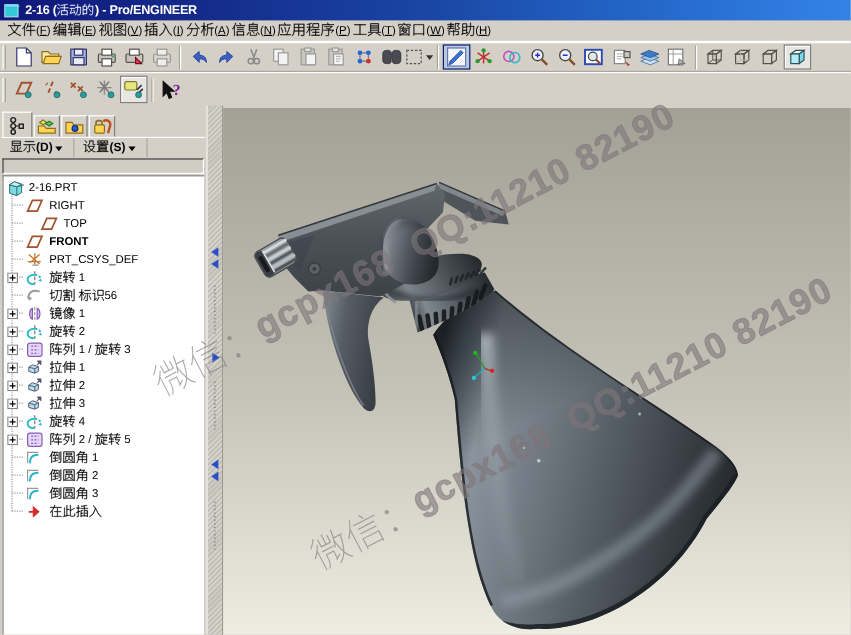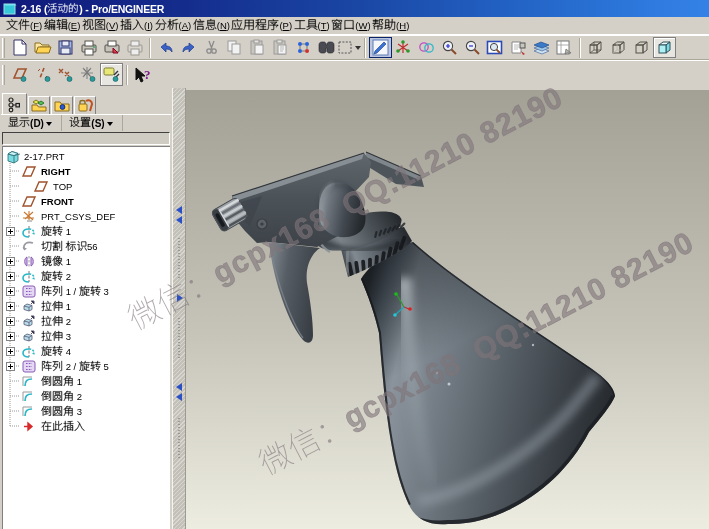--- a/index.html
+++ b/index.html
@@ -437,28 +437,28 @@
           <path d="M7 264h10" stroke="#9a9a9a" stroke-width="1" stroke-dasharray="1 1"></path>
           <path d="M7 279h10" stroke="#9a9a9a" stroke-width="1" stroke-dasharray="1 1"></path>
         </svg>
         <div class="trow" style="left:3px;top:2px">
           <svg width="14" height="14" viewBox="0 0 14 14">
             <path d="M2 4l4-2.5 6 2v7L8 13 2 11z" fill="#7adbe0" stroke="#2a6a70" stroke-width=".8"></path>
             <path d="M2 4l6 1.6 6-1.6M8 5.6V13" fill="none" stroke="#2a6a70" stroke-width=".8"></path>
             <path d="M2 4l4-2.5 6 2-4 2.1z" fill="#c8f2f4" stroke="#2a6a70" stroke-width=".8"></path>
           </svg>
           <span style="width:4px"></span>
-          <span class="txt" style="font-weight:normal">2-17.PRT</span>
+          <span class="txt" style="font-weight:normal">2-16.PRT</span>
         </div>
         <div class="trow" style="left:18px;top:17px">
           <svg width="16" height="13" viewBox="0 0 16 13">
             <path d="M2 11L6 2h8l-4 9z" fill="none" stroke="#a0522d" stroke-width="1.4"></path>
           </svg>
           <span style="width:4px"></span>
-          <span class="txt" style="font-weight:bold">RIGHT</span>
+          <span class="txt" style="font-weight:normal">RIGHT</span>
         </div>
         <div class="trow" style="left:30px;top:32px">
           <svg width="16" height="13" viewBox="0 0 16 13">
             <path d="M2 11L6 2h8l-4 9z" fill="none" stroke="#a0522d" stroke-width="1.4"></path>
           </svg>
           <span style="width:4px"></span>
           <span class="txt" style="font-weight:normal">TOP</span>
         </div>
         <div class="trow" style="left:18px;top:47px">
           <svg width="16" height="13" viewBox="0 0 16 13">

